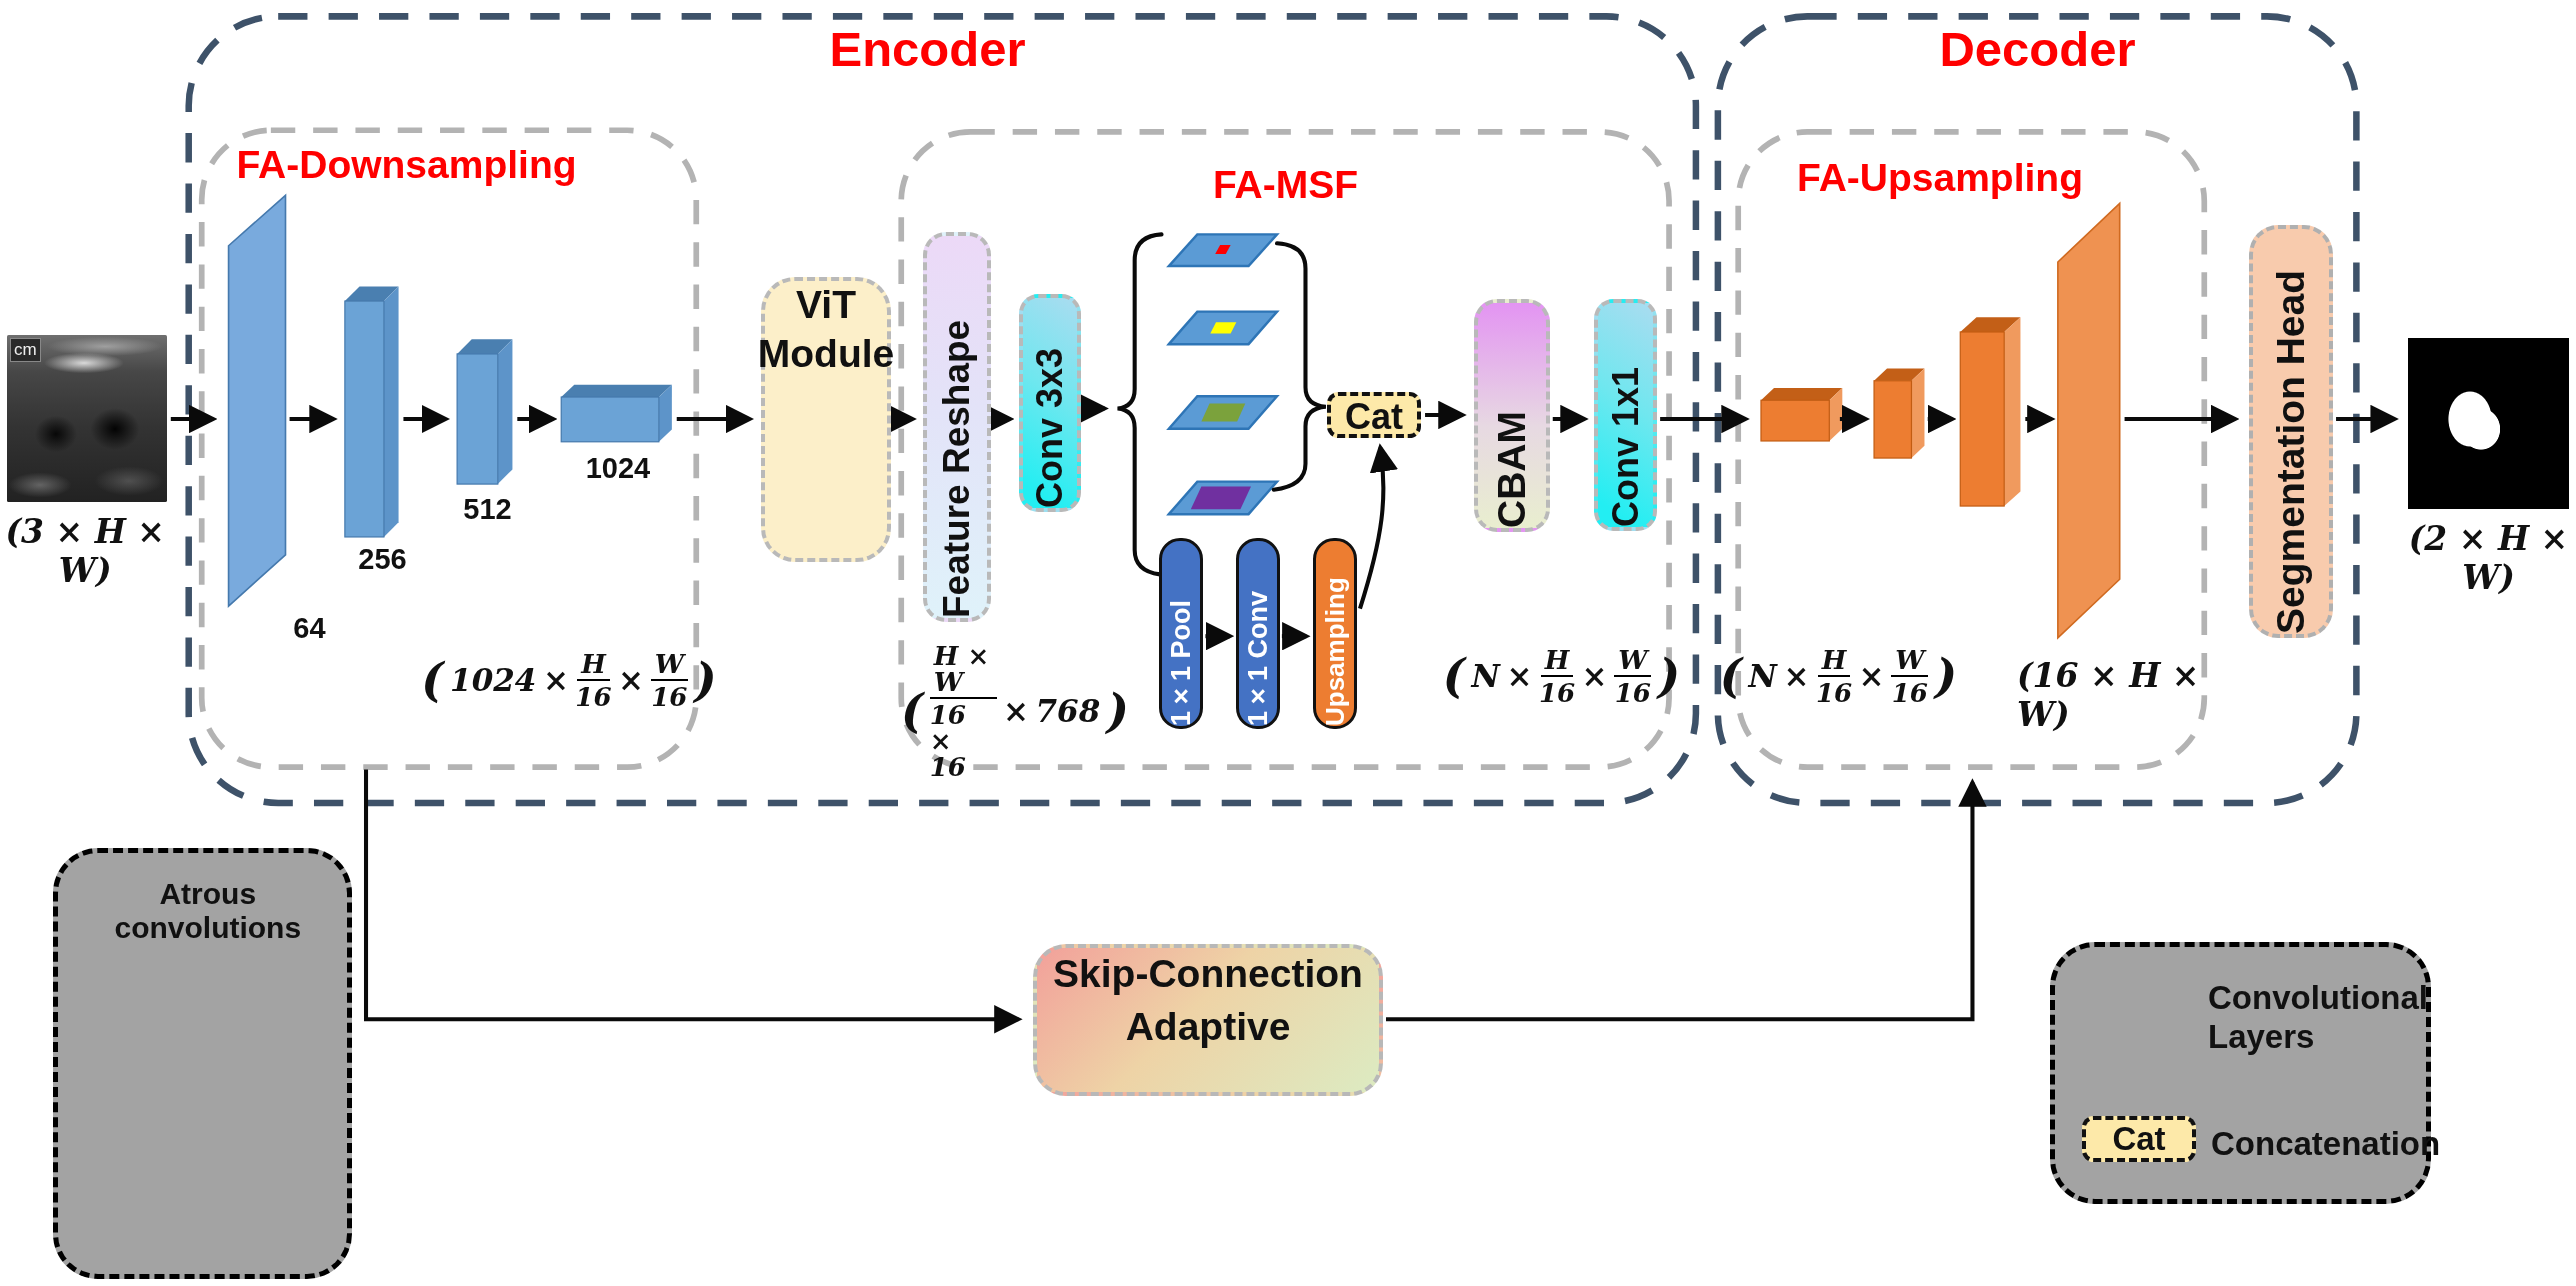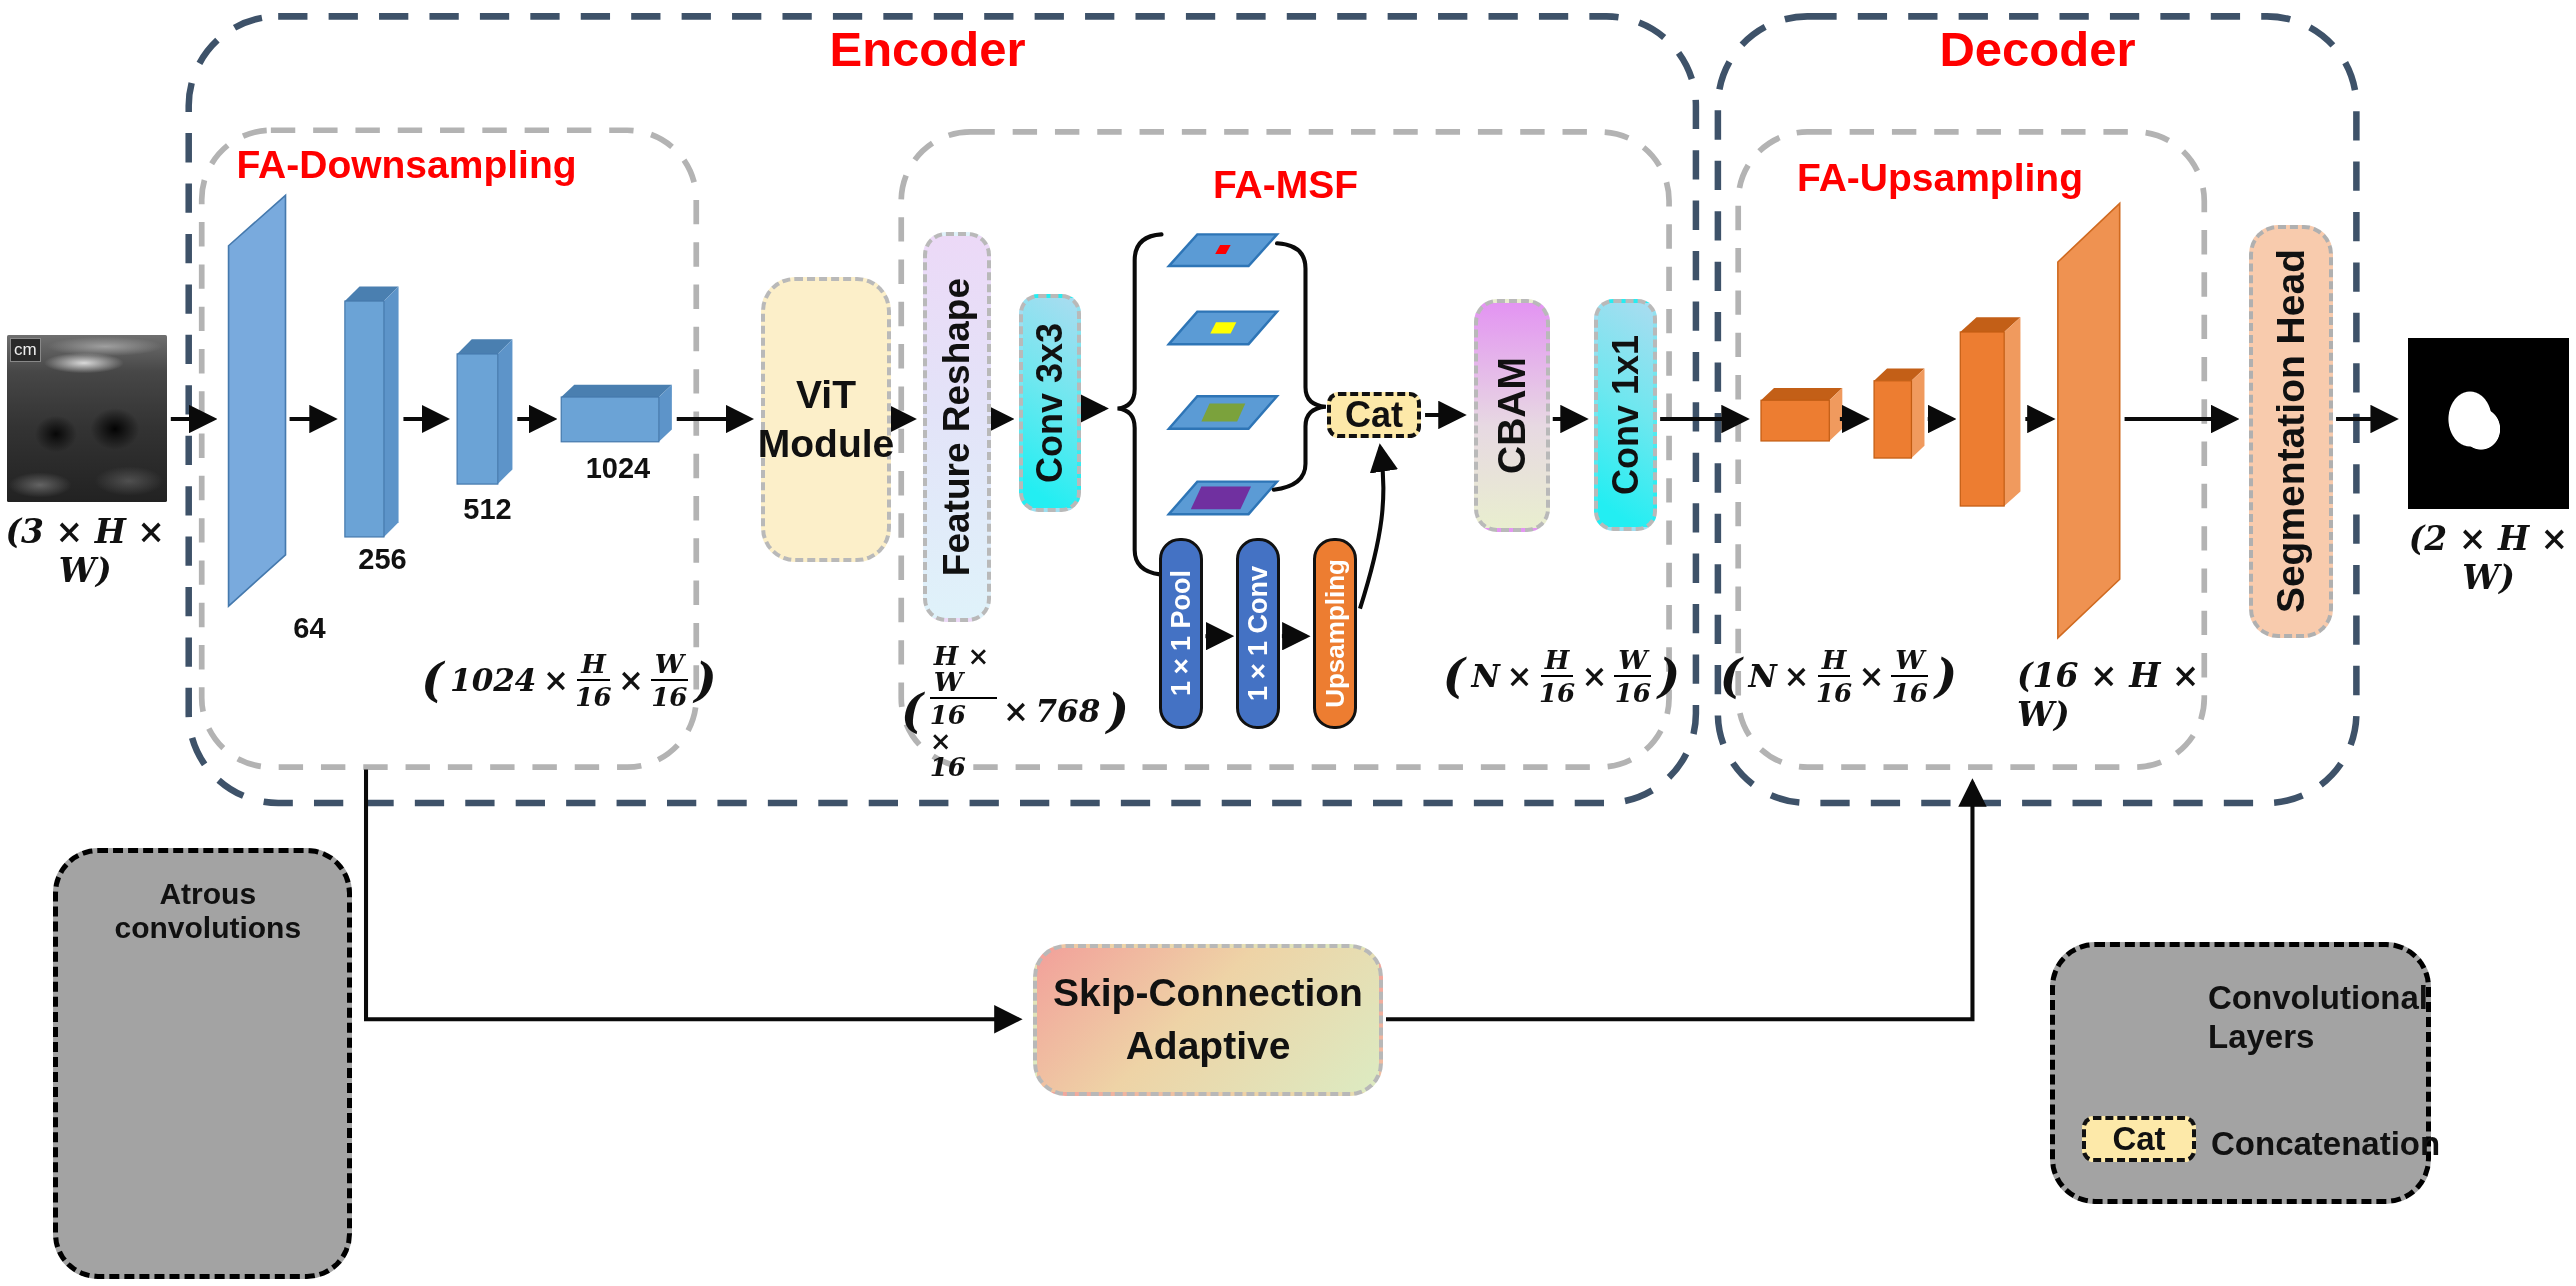--- a/index.html
+++ b/index.html
@@ -3,21 +3,21 @@
 <meta charset="utf-8">
 <style>
   html,body{margin:0;padding:0;background:#fff;}
   body{width:2576px;height:1287px;font-family:"Liberation Sans",sans-serif;}
   .canvas{position:relative;width:2576px;height:1287px;overflow:hidden;background:#fff;}
   svg.underlay{position:absolute;left:0;top:0;}
   .abs{position:absolute;}
   .rtitle{position:absolute;color:#ff0000;font-weight:bold;text-align:center;}
   .enc-title{font-size:49px;}
   .sub-title{font-size:39px;}
-  .box{position:absolute;display:flex;align-items:center;justify-content:center;box-sizing:border-box;}
+  .box{position:absolute;display:flex;justify-content:center;box-sizing:border-box;}
   .vbox > span{writing-mode:vertical-rl;transform:rotate(180deg);white-space:nowrap;}
   .dashedgray{border:4.9px dashed #b9b9b9;}
   .vit{background:#fcefc9;border-radius:34px;font-weight:bold;font-size:39px;color:#111;text-align:center;line-height:1.25;}
   .freshape{background:linear-gradient(180deg,#ecd9f7 0%,#e3e3f8 45%,#dff2fa 100%);border-radius:23px;font-weight:bold;font-size:37px;color:#111;}
   .cyanbox{background:linear-gradient(215deg,#aadcf0 0%,#6fe7ef 45%,#23eef2 90%);border-radius:19.5px;font-weight:bold;font-size:36px;color:#111;}
   .cbam{background:linear-gradient(180deg,#e394f2 0%,#e7d9e2 55%,#e9eecf 100%);border-radius:23px;font-weight:bold;font-size:39px;color:#111;}
   .catbox{background:#fde9a9;border:4.1px dashed #111;border-radius:11.4px;font-weight:bold;font-size:36px;color:#111;}
   .pillblue{background:#4472c4;border:3.3px solid #111;border-radius:21px;color:#fff;font-weight:bold;font-size:27px;}
   .pillorange{background:#ed7d31;border:3.3px solid #111;border-radius:21px;color:#fff;font-weight:bold;font-size:26px;}
   .seghead{background:#f8cbad;border:4.9px dashed #b0b0b0;border-radius:29px;font-weight:bold;font-size:39px;color:#111;}

